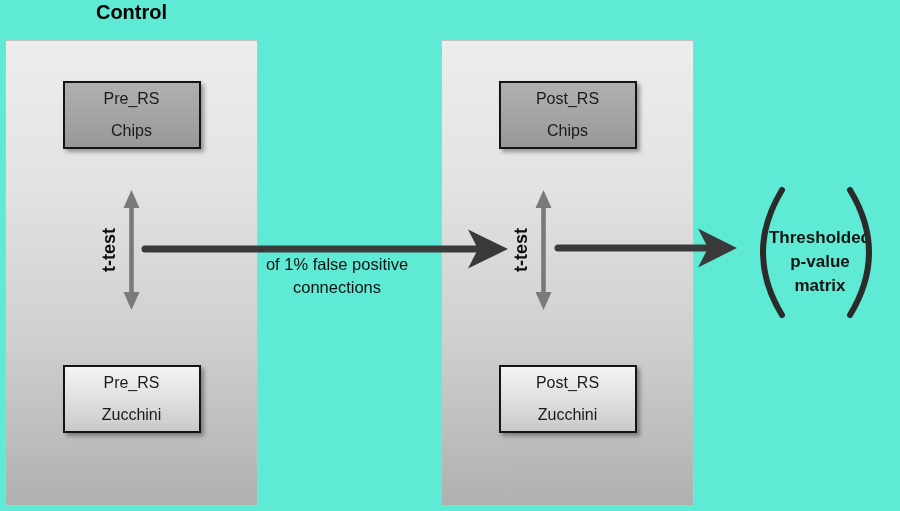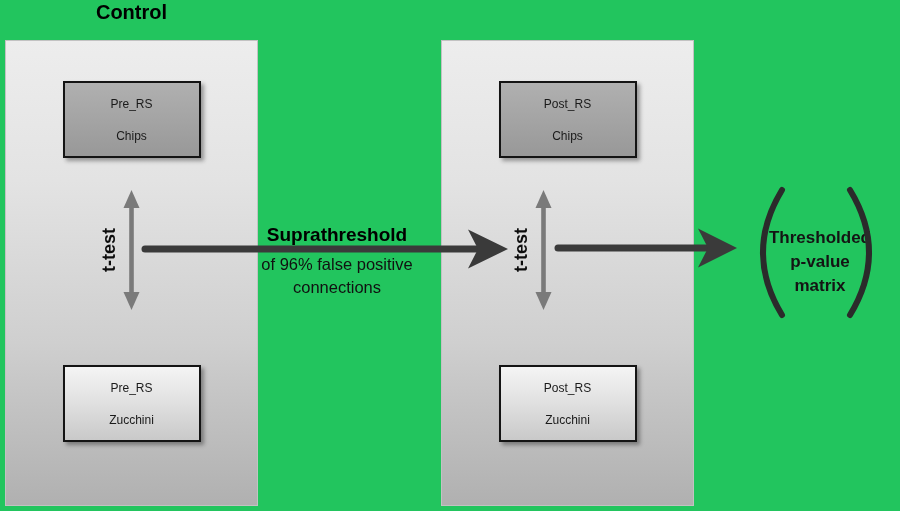--- a/index.html
+++ b/index.html
@@ -1,21 +1,21 @@
 <!DOCTYPE html>
 <html><head>
 <meta charset="utf-8">
 <style>
   * { margin: 0; padding: 0; box-sizing: border-box; }
   body { background: #ffffff; font-family: "Liberation Sans", sans-serif; }
   #stage {
     position: relative;
     width: 900px;
     height: 511px;
-    background: #22c55e;
+    background: #5eead4;
     overflow: hidden;
   }
   .preline { white-space: pre-line; }
 
   
   .panel {
     position: absolute;
     top: 40px;
     width: 253px;
     height: 466px;
@@ -36,28 +36,28 @@
   }
   #title-control { left: 5px; }
   #title-experiment { left: 417px; }
 
   
   .node-box {
     position: absolute;
     left: 50%;
     transform: translateX(-50%);
     width: 138px;
-    height: 77px;
+    height: 68px;
     border: 2px solid #141414;
     box-shadow: 3px 3px 4px rgba(0,0,0,0.35);
     display: flex;
     align-items: center;
     justify-content: center;
     text-align: center;
-    font-size: 12px;
+    font-size: 16px;
     line-height: 32px;
     color: #1a1a1a;
   }
   .node-box.dark {
     top: 40px;
     background: linear-gradient(180deg, #b0b0b0 0%, #a3a3a3 55%, #989898 100%);
   }
   .node-box.light {
     top: 324px;
     background: linear-gradient(180deg, #f4f4f4 0%, #e2e2e2 45%, #c9c9c9 100%);
@@ -136,22 +136,21 @@
   <div class="panel" id="panel-experiment">
     <div class="node-box dark preline">Post_RS
 Chips</div>
     <div class="node-box light preline">Post_RS
 Zucchini</div>
   </div>
 
   <div class="ttest-label" id="ttest-control">t-test</div>
   <div class="ttest-label" id="ttest-experiment">t-test</div>
 
-  <div id="supra-title">Suprathreshold</div>
-  <div id="supra-sub" class="preline">of 96% false positive
+  <div id="supra-sub" class="preline">of 1% false positive
 connections</div>
 
   <div id="output-label" class="preline">Thresholded
 p-value
 matrix</div>
 
   <svg class="overlay" viewBox="0 0 900 511" xmlns="http://www.w3.org/2000/svg">
 
     <g fill="#7a7a7a" stroke="none">
       <rect x="129.2" y="206" width="4.6" height="88"></rect>

